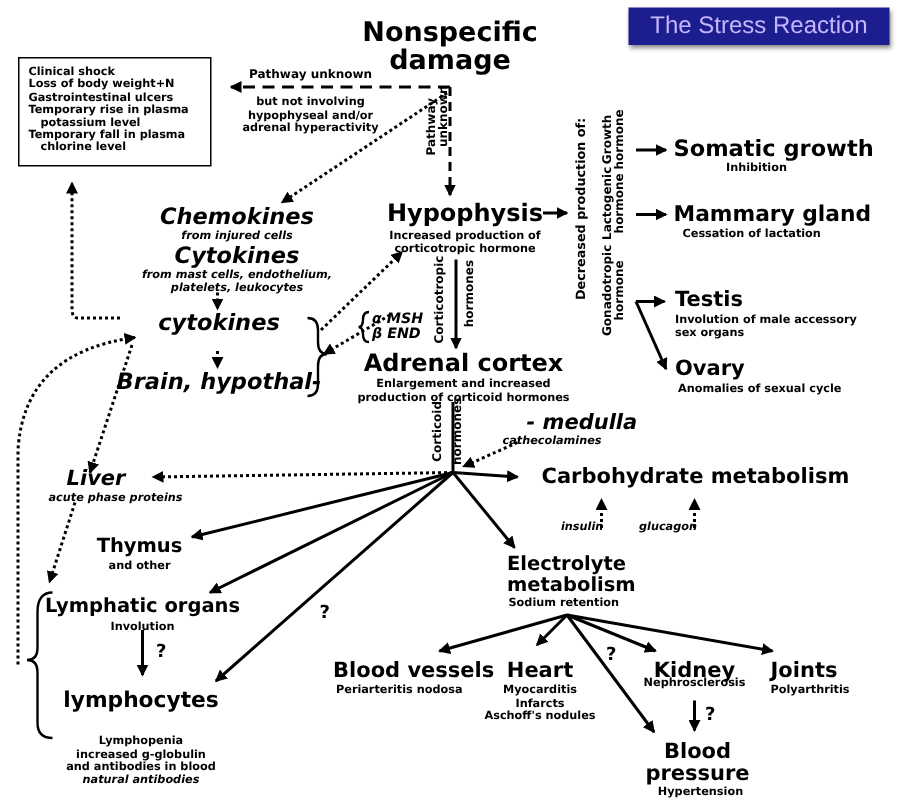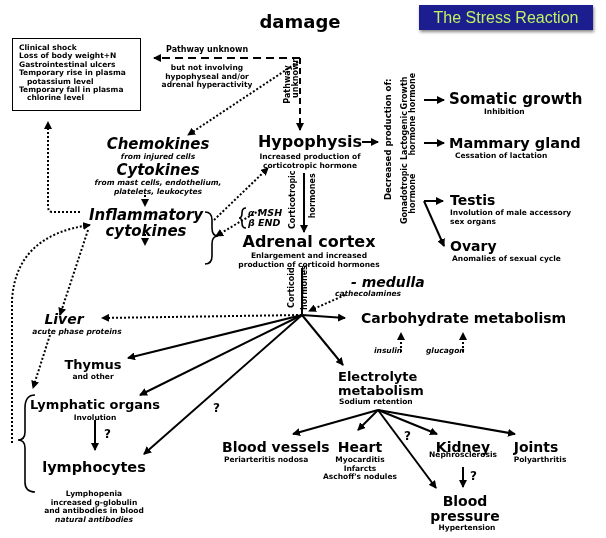--- a/index.html
+++ b/index.html
@@ -4,21 +4,21 @@
 <style>
   html, body { margin:0; padding:0; background:#ffffff; }
   body { width:606px; height:538px; position:relative; overflow:hidden; font-family:"DejaVu Sans", sans-serif; color:#000; }
   .t { position:absolute; white-space:nowrap; line-height:1; font-weight:bold; }
   .c { transform:translateX(-50%); text-align:center; }
   .big { font-size:16px; }
   .med { font-size:13px; }
   .sm { font-size:7.5px; line-height:1.15; }
   .it { font-style:italic; }
   .rot { position:absolute; font-size:8px; font-weight:bold; white-space:nowrap; transform-origin:left top; transform:rotate(-90deg); line-height:1.05; text-align:center; }
-  #badge { position:absolute; left:419px; top:5px; width:174px; height:25px; background:#1c1e8f; box-shadow:1px 2px 3px #888; color:#bef264; font-family:"Liberation Sans", sans-serif; font-size:16px; line-height:25px; text-align:center; }
+  #badge { position:absolute; left:419px; top:5px; width:174px; height:25px; background:#1c1e8f; box-shadow:1px 2px 3px #888; color:#c4b5fd; font-family:"Liberation Sans", sans-serif; font-size:16px; line-height:25px; text-align:center; }
   #effectsbox { position:absolute; left:12px; top:38px; width:127px; height:71px; border:1.5px solid #000; }
   #effectsbox div { font-size:7.5px; font-weight:bold; line-height:1.12; padding-left:6px; }
   #effectsbox .ind { padding-left:14px; }
   svg { position:absolute; left:0; top:0; }
 </style>
 </head>
 <body>
 
 <div id="badge">The Stress Reaction</div>
 
@@ -85,20 +85,21 @@
   </g>
 
   <g stroke="#000" stroke-width="1.6" fill="none">
     <path d="M205,212 Q212,212 212,220 L212,228 Q212,236 218,236 Q212,236 212,244 L212,256 Q212,264 205,264"></path>
     <path d="M246,208 Q242,208 242,213 Q242,218 239,218 Q242,218 242,223 Q242,228 246,228"></path>
     <path d="M35,395 Q25,395 25,408 L25,432 Q25,440 18,440 Q25,440 25,448 L25,482 Q25,492 35,492"></path>
   </g>
 </svg>
 
 <div class="t c" style="left:300px;top:13px;font-size:18px;line-height:1.05;">
+  <div>Nonspecific</div>
   <div>damage</div>
 </div>
 
 <div id="effectsbox">
   <div style="margin-top:5px">Clinical shock</div>
   <div>Loss of body weight+N</div>
   <div>Gastrointestinal ulcers</div>
   <div>Temporary rise in plasma</div>
   <div class="ind">potassium level</div>
   <div>Temporary fall in plasma</div>
@@ -120,25 +121,25 @@
 <div class="t c it" style="left:158px;top:137px;font-size:15px;">Chemokines</div>
 <div class="t c it sm" style="left:158px;top:153px;">from injured cells</div>
 
 <div class="t c it" style="left:158px;top:163px;font-size:15px;">Cytokines</div>
 <div class="t c it sm" style="left:158px;top:179px;">
   <div>from mast cells, endothelium,</div>
   <div>platelets, leukocytes</div>
 </div>
 
 <div class="t c it" style="left:146px;top:208px;font-size:15px;line-height:1.05;">
-  <div>Inflammatory</div>
   <div>cytokines</div>
 </div>
 
 <div class="t c it" style="left:146px;top:247px;font-size:15px;line-height:1.05;">
+  <div>Brain, hypothal-</div>
 </div>
 
 <div class="t it" style="left:248px;top:208px;font-size:9.5px;line-height:1.1;">
   <div>α MSH</div>
   <div>β END</div>
 </div>
 
 <div class="t c big" style="left:310px;top:134px;">Hypophysis</div>
 <div class="t c sm" style="left:310px;top:153px;">
   <div>Increased production of</div>

